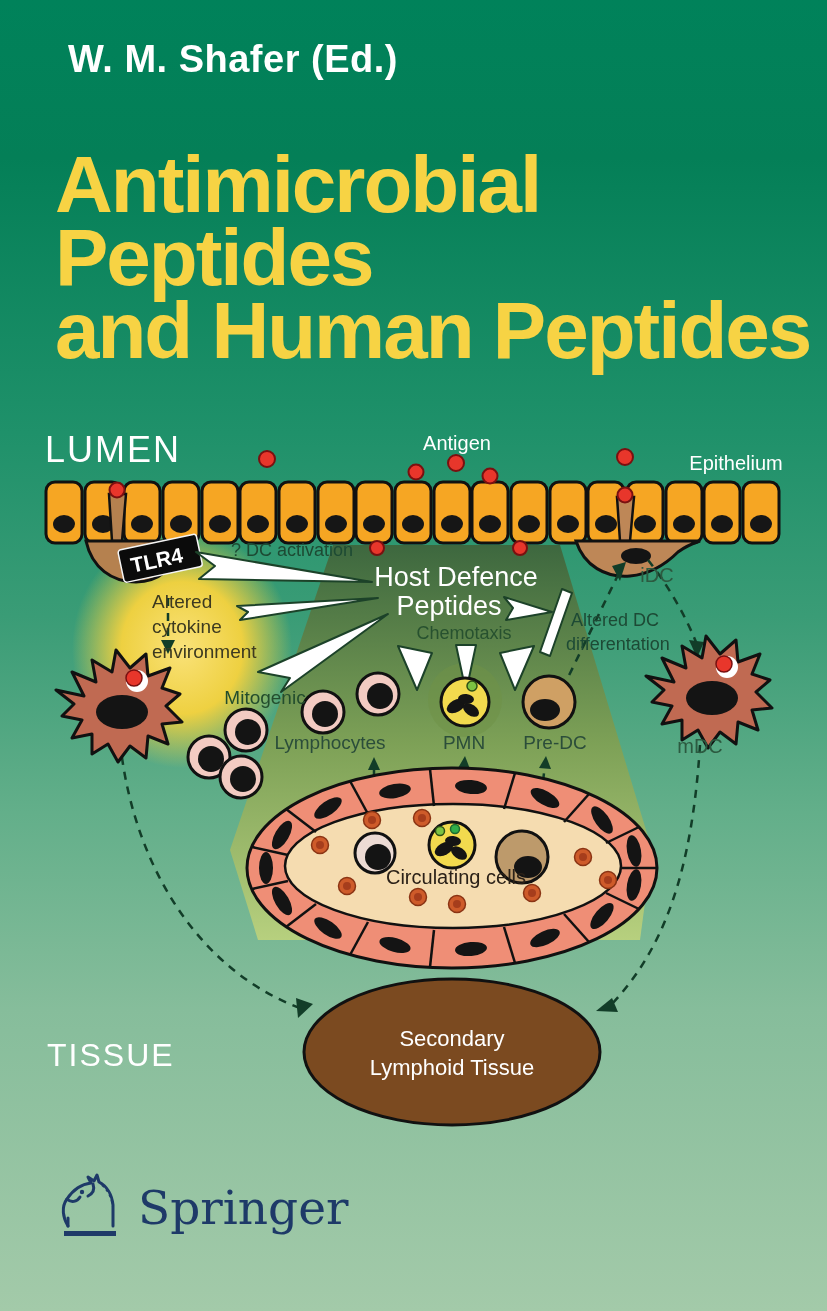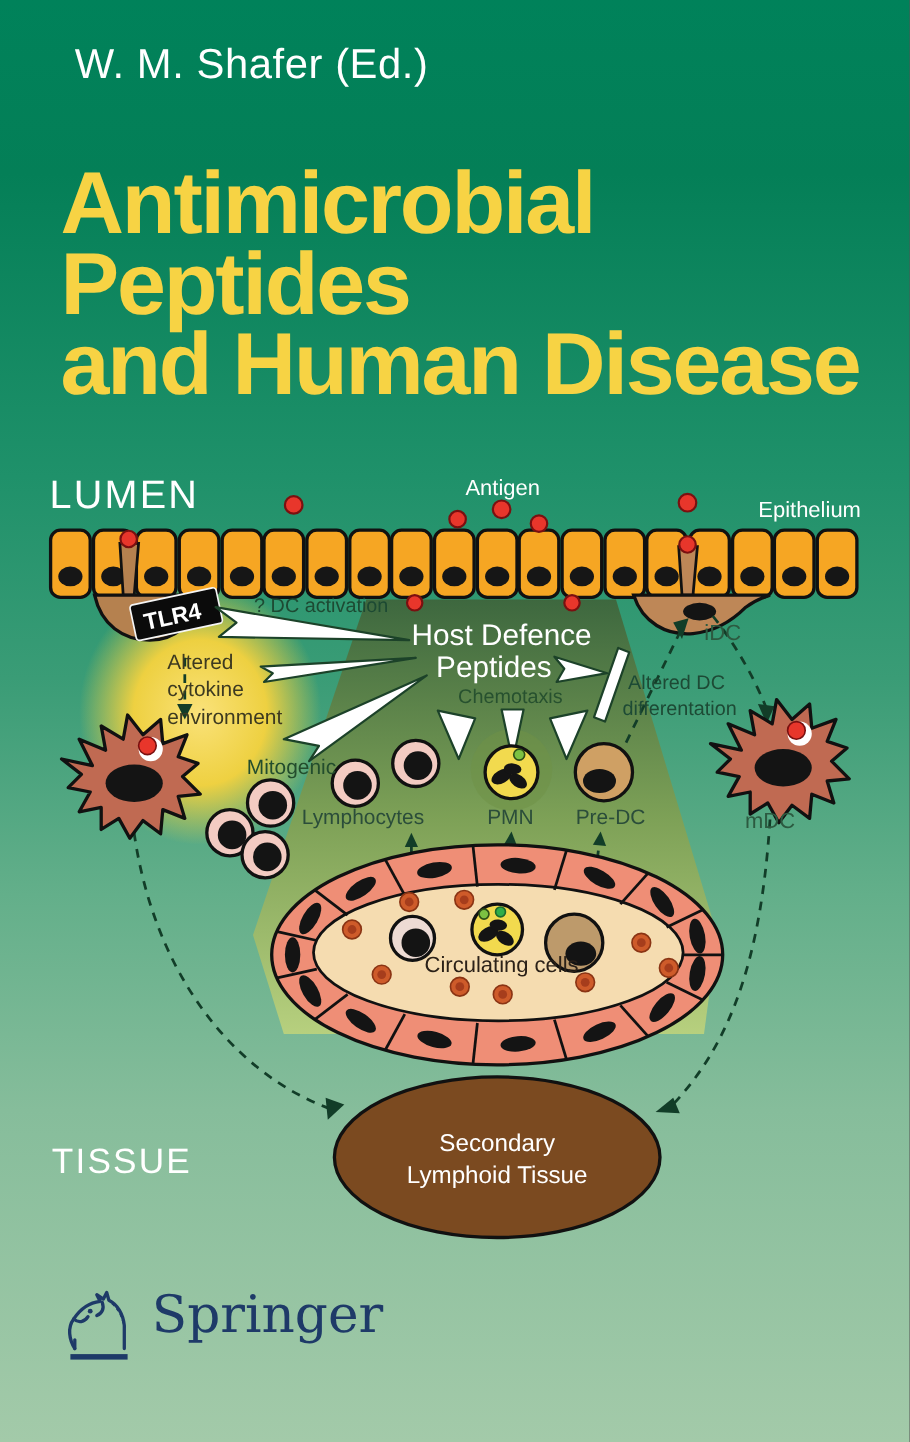--- a/index.html
+++ b/index.html
@@ -7,49 +7,49 @@
     position:relative;
     width:827px;height:1311px;
     overflow:hidden;
     font-family:"Liberation Sans",sans-serif;
     background:linear-gradient(to bottom,
       #00825a 0%, #047f57 12%, #1f916a 33%, #3a9c76 47%,
       #63af8a 62%, #86bd9b 77%, #a3caa9 100%);
   }
   .author{
     position:absolute;left:68px;top:38px;
-    color:#ffffff;font-size:38px;font-weight:400;letter-spacing:0.5px;
+    color:#ffffff;font-size:38px;font-weight:700;letter-spacing:0.5px;
   }
   .title{
     position:absolute;left:55px;top:148px;
     color:#f7d344;font-weight:bold;font-size:80px;line-height:73px;
     letter-spacing:-2px;
   }
   .diagram-svg{position:absolute;left:0;top:0;}
   .springer{
     position:absolute;left:58px;top:1172px;display:flex;align-items:flex-start;
   }
   .springer-word{
     font-family:"DejaVu Serif",serif;
     color:#1e3a68;font-size:47px;line-height:47px;
-    margin-left:18px;margin-top:0;
+    margin-left:18px;margin-top:12px;
   }
   svg text{font-family:"Liberation Sans",sans-serif;}
 </style>
 </head>
 <body>
 
 <div class="cover">
 
   <div class="author">W. M. Shafer (Ed.)</div>
 
   <div class="title">
     <div>Antimicrobial</div>
     <div>Peptides</div>
-    <div>and Human Disease</div>
+    <div>and Human Peptides</div>
   </div>
 
   <svg class="diagram-svg" width="827" height="1311" viewBox="0 0 827 1311">
     <defs>
       <radialGradient id="glowGrad" cx="50%" cy="50%" r="50%">
         <stop offset="0%" stop-color="#fae27a" stop-opacity="1"></stop>
         <stop offset="55%" stop-color="#f7d33e" stop-opacity="0.95"></stop>
         <stop offset="100%" stop-color="#f7d33e" stop-opacity="0"></stop>
       </radialGradient>
       <linearGradient id="coneGrad" x1="0" y1="545" x2="0" y2="940" gradientUnits="userSpaceOnUse">

